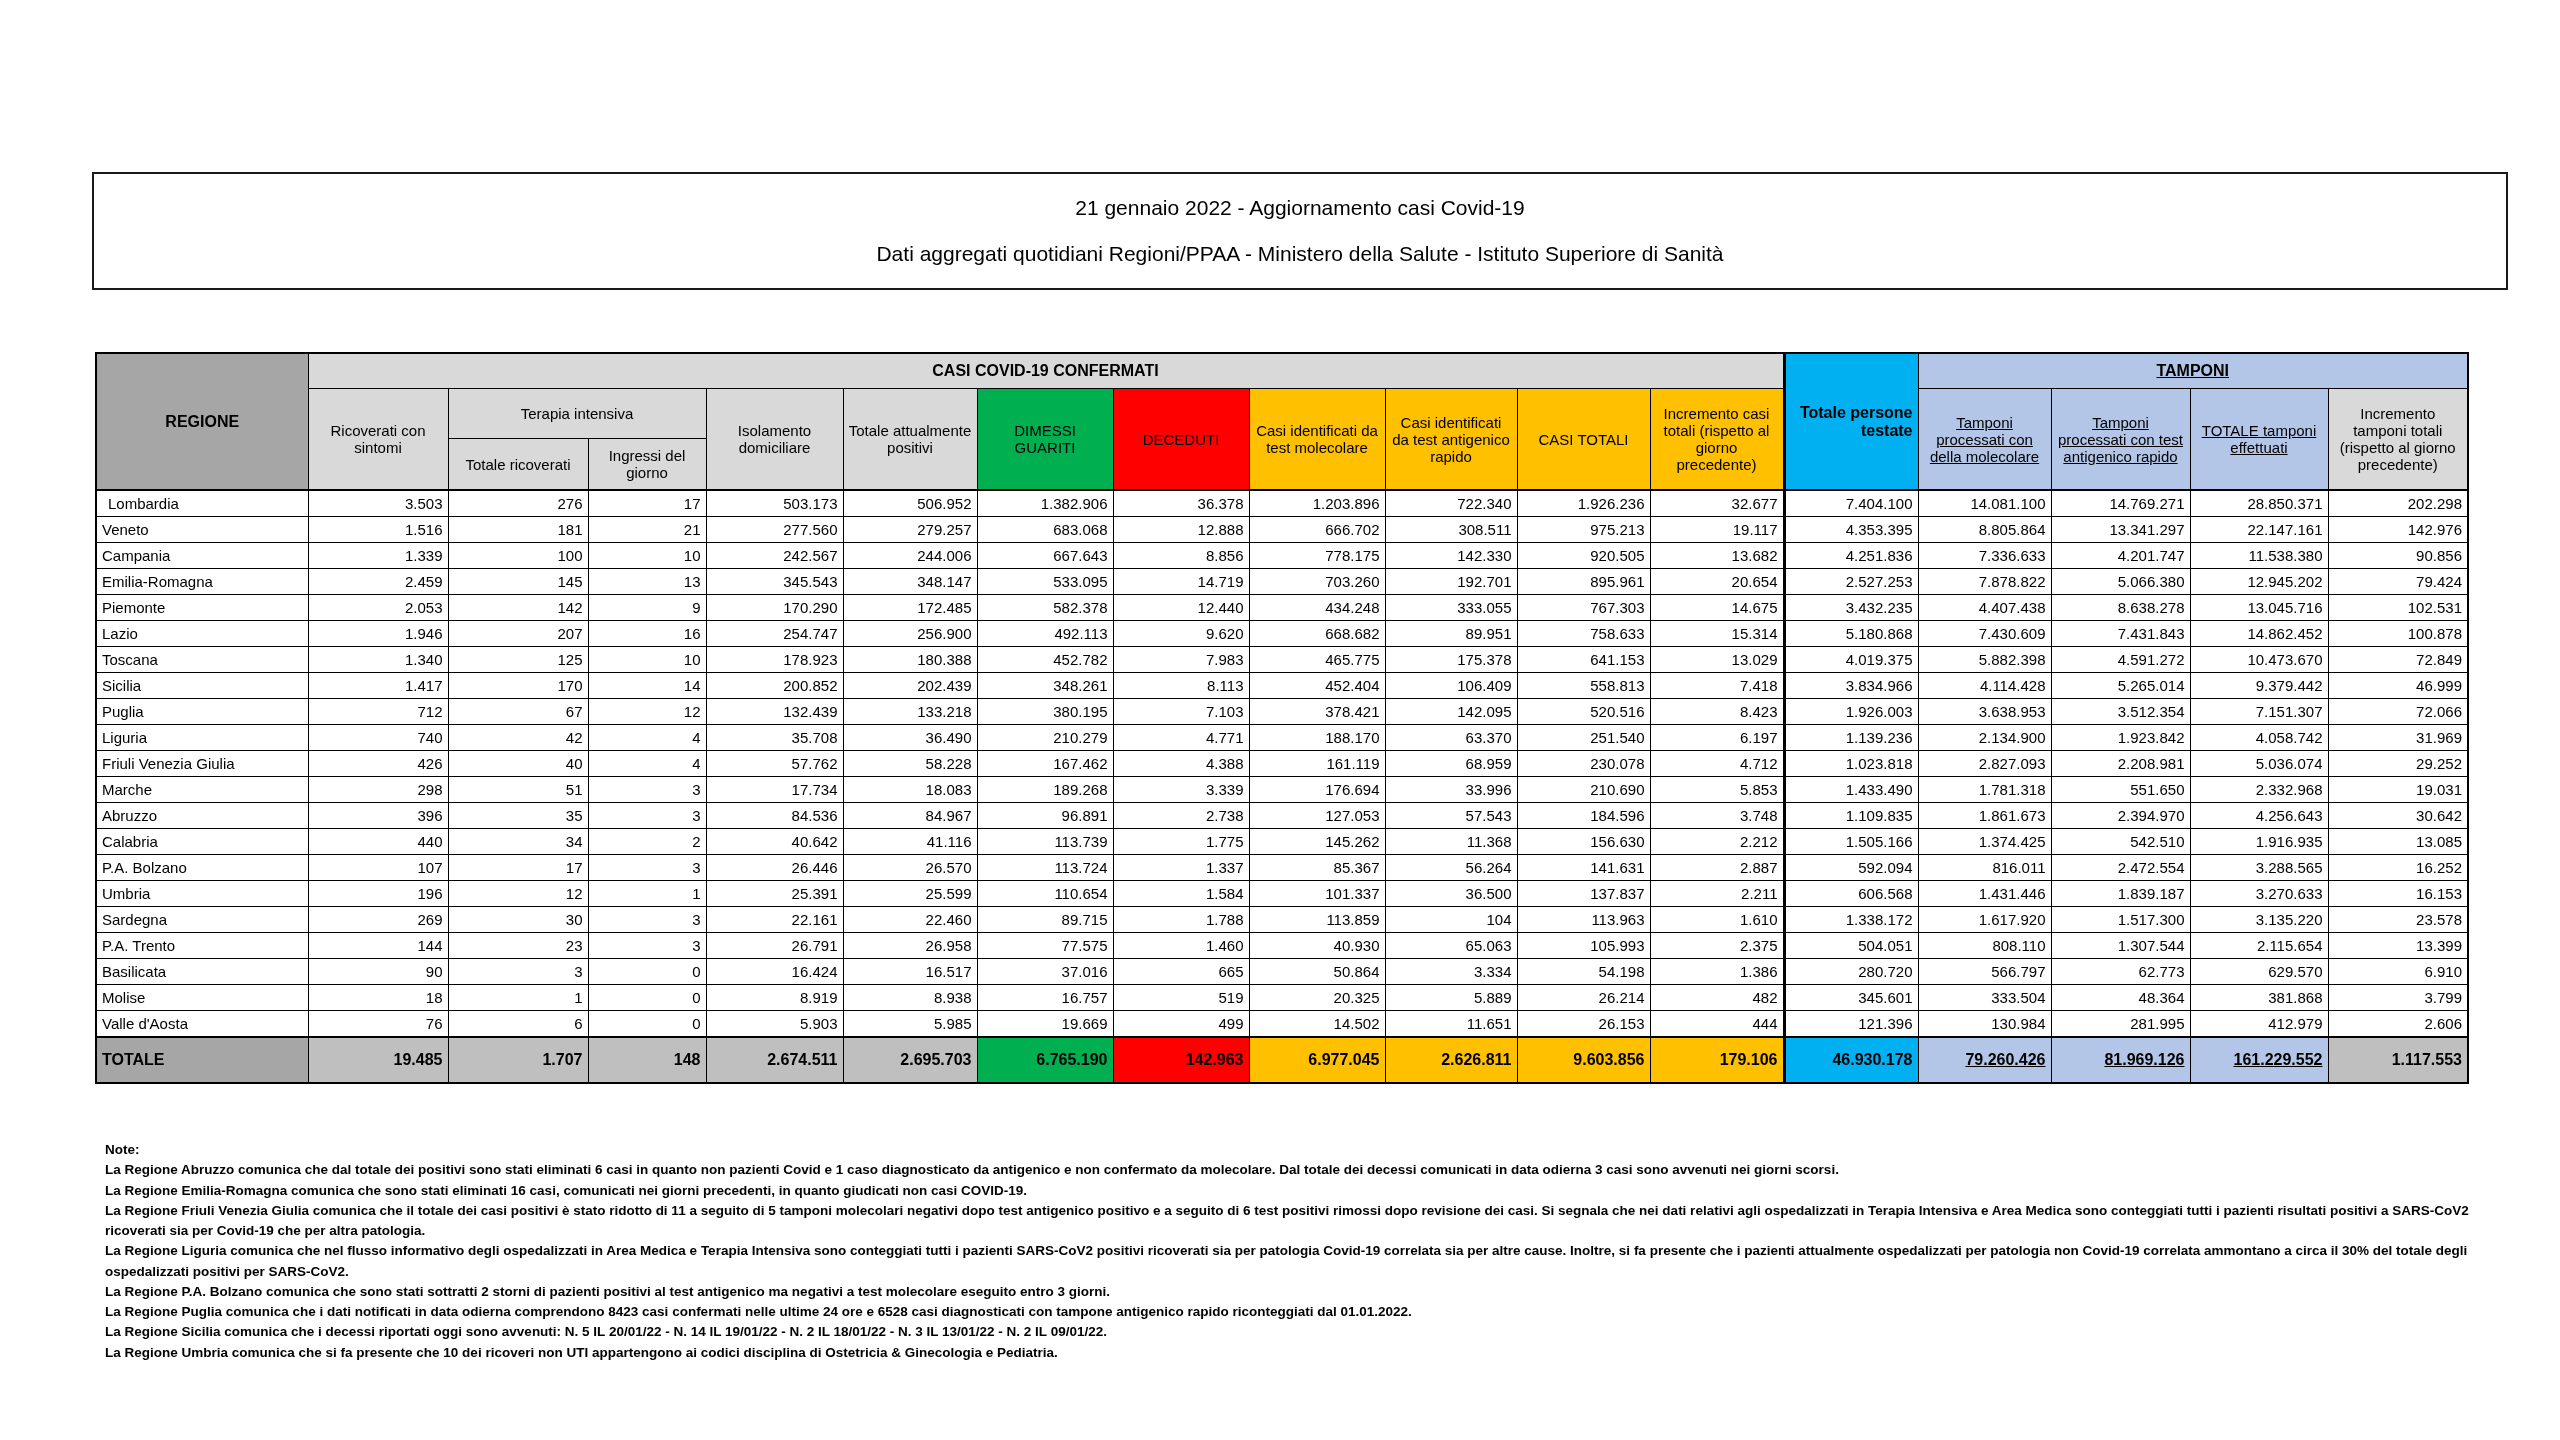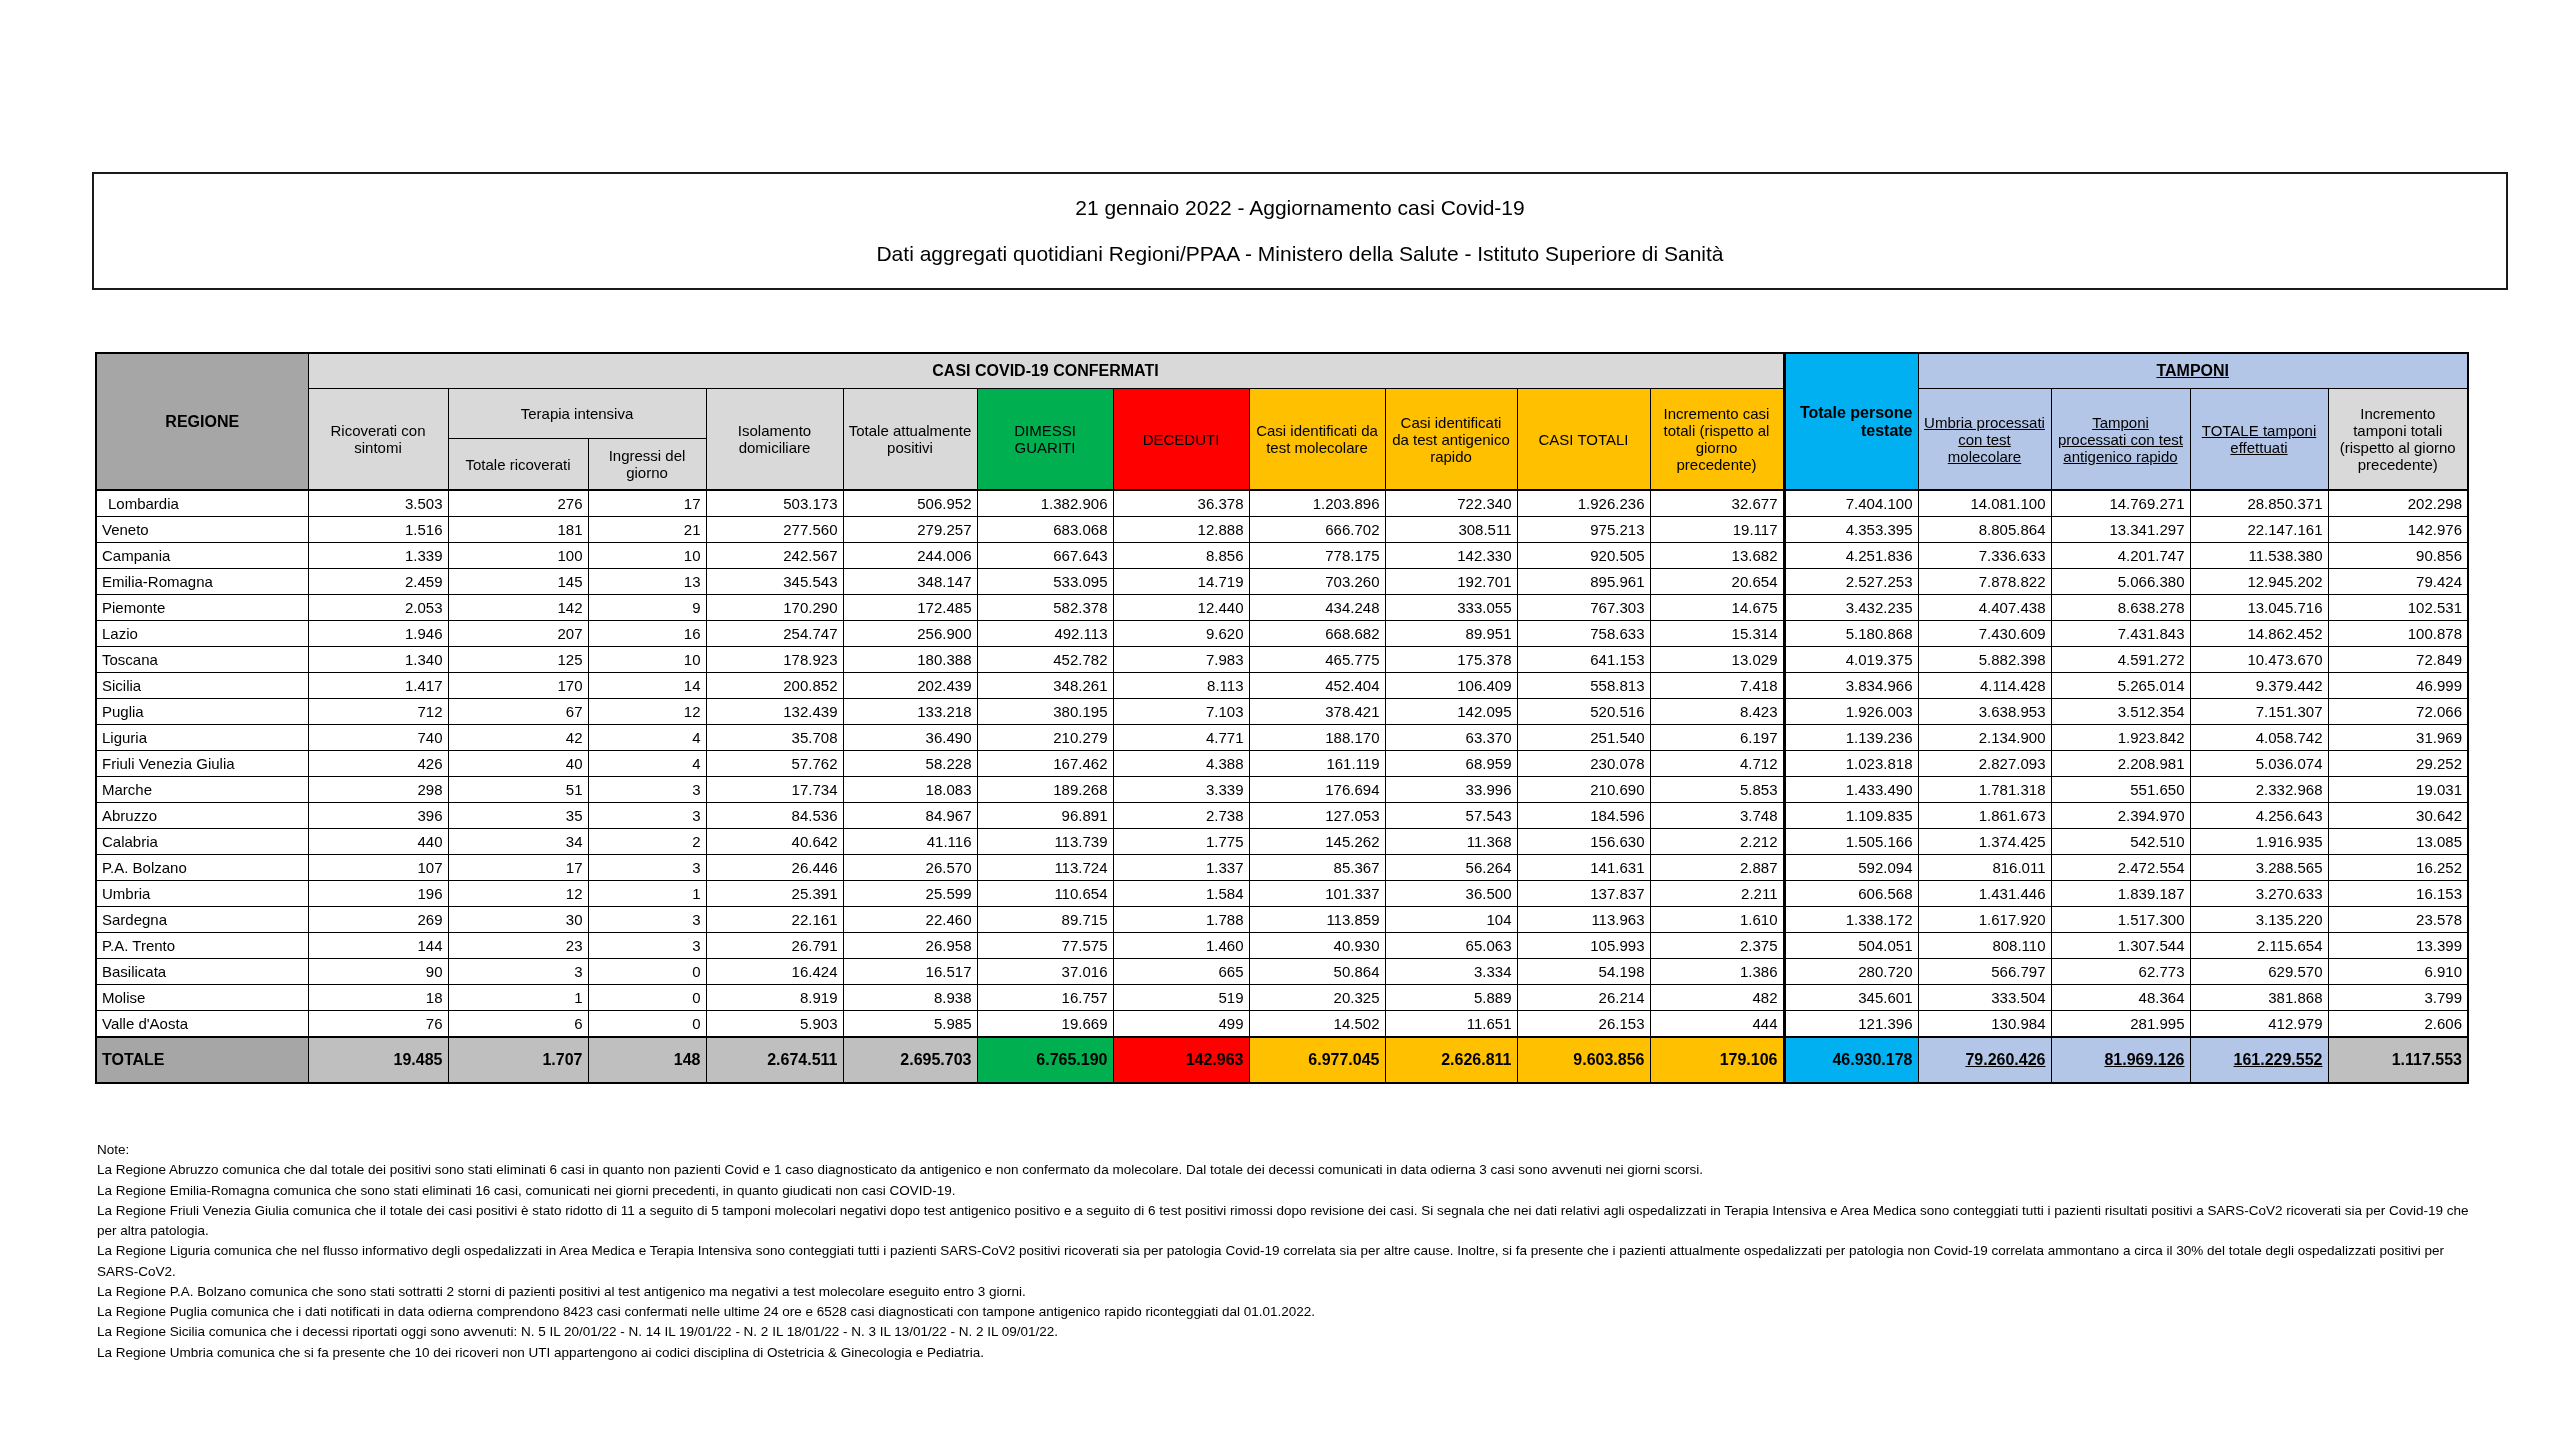--- a/index.html
+++ b/index.html
@@ -43,21 +43,21 @@
   tbody td.region{text-align:left;}
   tbody td.num{text-align:right;}
   tbody tr:first-child td{border-top:2px solid #000;padding-left:11px;}
   .total-row td{
     height:44px;font-size:16px;font-weight:bold;border-top:2px solid #000;
     text-align:right;
   }
   .total-row td.label{text-align:left;}
 
   .notes{
-    position:absolute;left:97px;top:1140px;width:2380px;
+    position:absolute;left:105px;top:1140px;width:2380px;font-weight:bold;
   }
   .notes-heading{font-size:16px;margin:0 0 34px 0;}
   .notes p{margin:0;font-size:13.5px;line-height:1.5;}
 </style>
 </head>
 <body>
 
 <div class="title-box">
   <div class="title-line">21 gennaio 2022 - Aggiornamento casi Covid-19</div>
   <div class="title-line">Dati aggregati quotidiani Regioni/PPAA - Ministero della Salute - Istituto Superiore di Sanità</div>
@@ -94,21 +94,21 @@
       <th rowspan="2" class="sub">Ricoverati con sintomi</th>
       <th colspan="2" class="sub3">Terapia intensiva</th>
       <th rowspan="2" class="sub">Isolamento domiciliare</th>
       <th rowspan="2" class="sub">Totale attualmente positivi</th>
       <th rowspan="2" class="sub bg-green">DIMESSI GUARITI</th>
       <th rowspan="2" class="sub bg-red">DECEDUTI</th>
       <th rowspan="2" class="sub bg-gold">Casi identificati da test molecolare</th>
       <th rowspan="2" class="sub bg-gold">Casi identificati da test antigenico rapido</th>
       <th rowspan="2" class="sub bg-gold">CASI TOTALI</th>
       <th rowspan="2" class="sub bg-gold">Incremento casi totali (rispetto al giorno precedente)</th>
-      <th rowspan="2" class="sub bg-blue">Umbria processati con test molecolare</th>
+      <th rowspan="2" class="sub bg-blue">Tamponi processati con della molecolare</th>
       <th rowspan="2" class="sub bg-blue">Tamponi processati con test antigenico rapido</th>
       <th rowspan="2" class="sub bg-blue">TOTALE tamponi effettuati</th>
       <th rowspan="2" class="sub">Incremento tamponi totali (rispetto al giorno precedente)</th>
     </tr>
     <tr>
       <th class="sub3">Totale ricoverati</th>
       <th class="sub3">Ingressi del giorno</th>
     </tr>
   </thead>
   <tbody>

